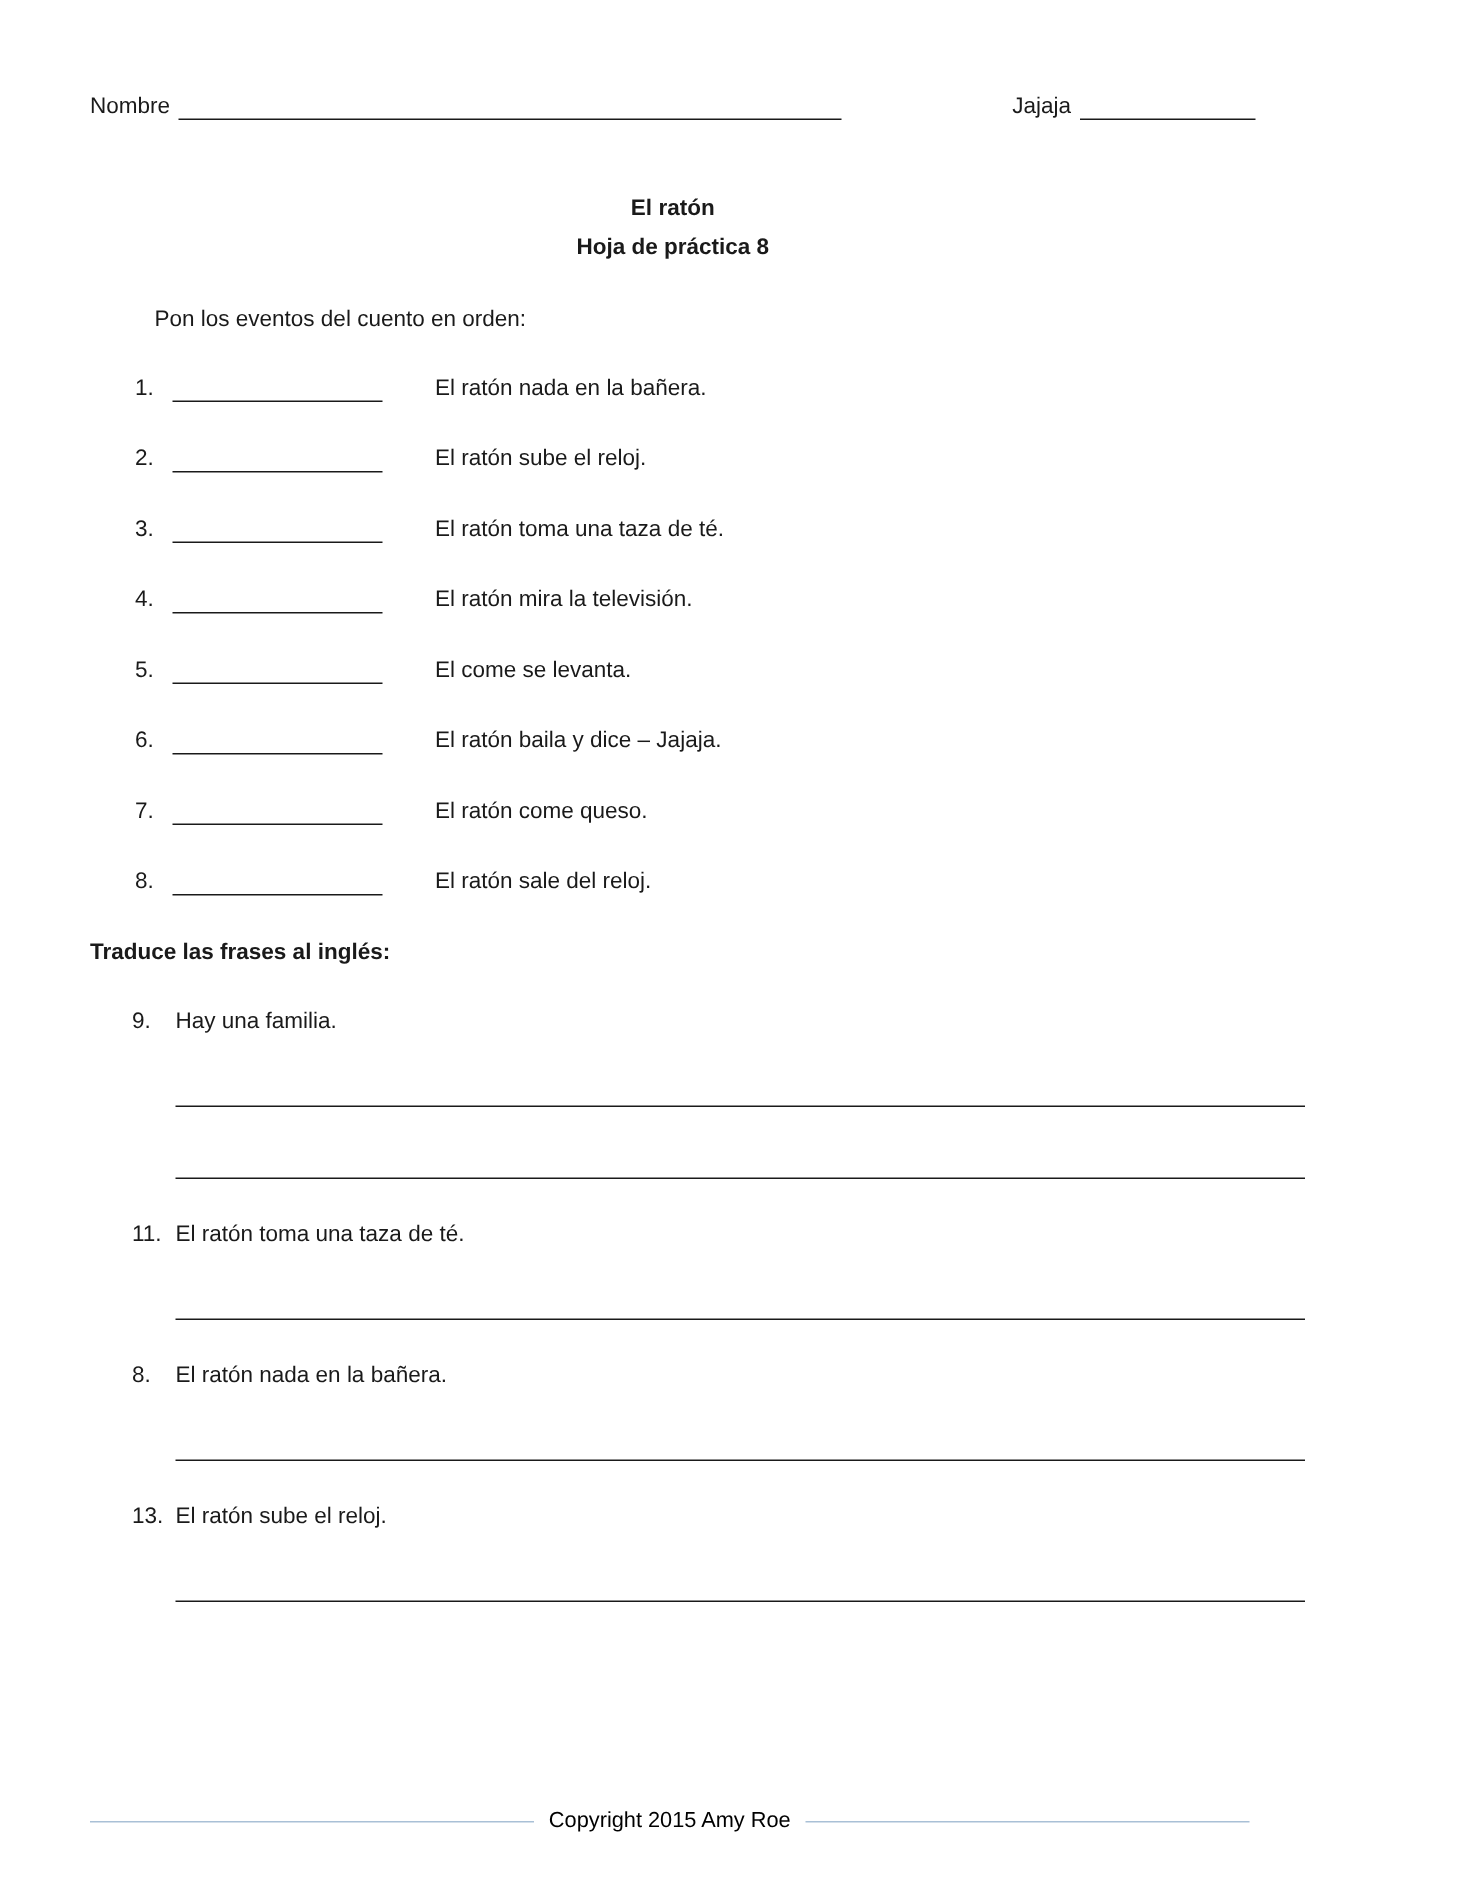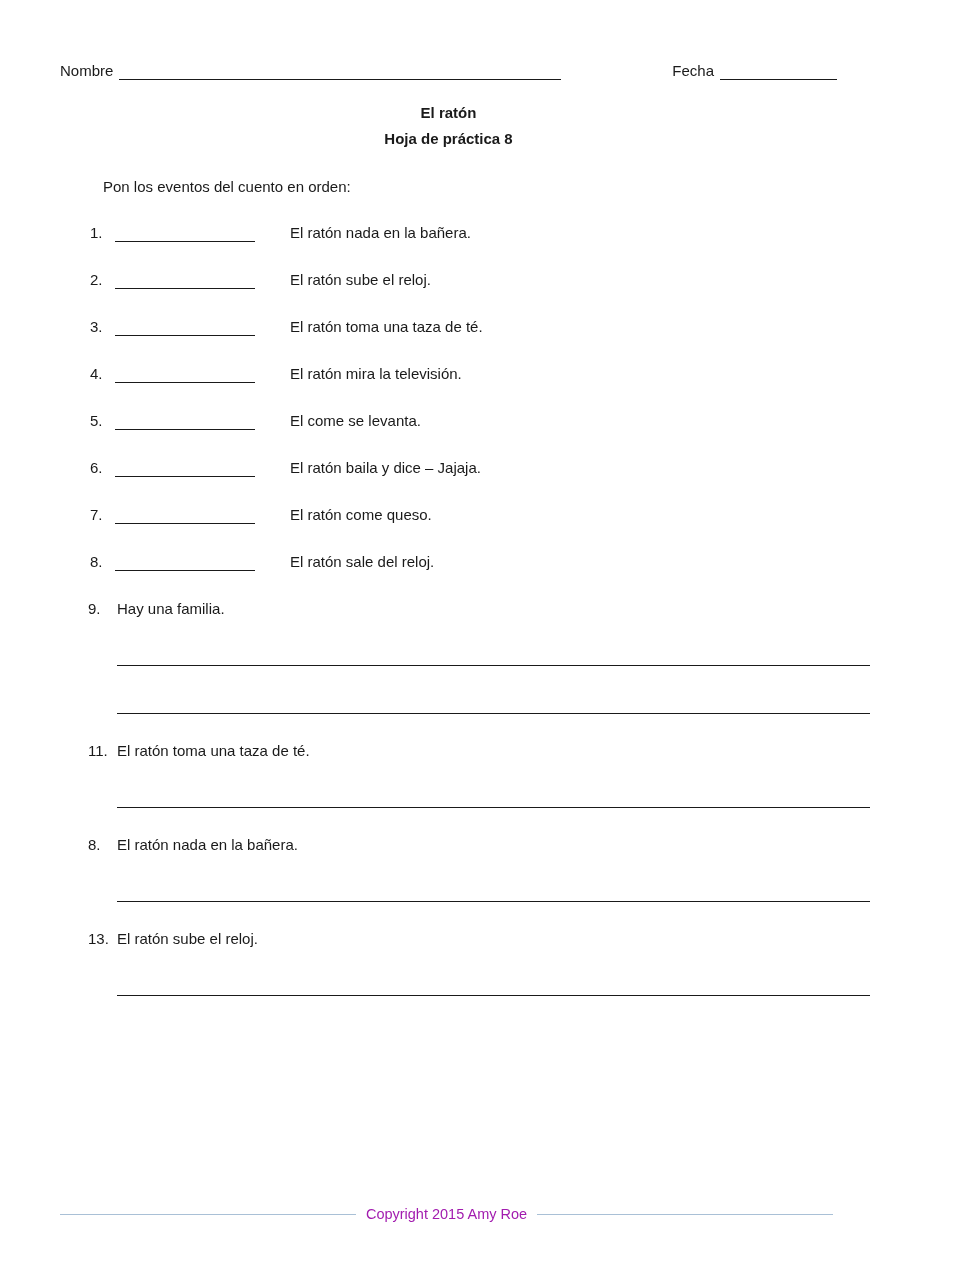--- a/index.html
+++ b/index.html
@@ -31,21 +31,21 @@
     display: inline-block;
     border-bottom: 1px solid #1a1a1a;
     height: 16px;
   }
   .name-blank { width: 442px; margin-left: 6px; }
   .date-blank { width: 117px; margin-left: 6px; }
   .header-spacer { flex: 1; }
 
   
   .title-block {
-    margin-top: 20px;
+    margin-top: 46px;
     text-align: center;
     font-weight: bold;
     line-height: 26px;
   }
 
   
   .instruction { margin-top: 26px; line-height: 18px; margin-left: 43px; }
   .order-list { margin-top: 28px; }
   .order-item {
     display: flex;
@@ -82,39 +82,39 @@
     top: 1206px;
     display: flex;
     align-items: center;
   }
   .footer-rule {
     flex: 1;
     height: 1px;
     background: #a9c0d6;
   }
   .footer-text {
-    color: #a21caf;
+    color: #000000;
     font-size: 14.5px;
     padding: 0 10px;
     line-height: 17px;
   }
 </style>
 </head>
 <body>
 
 <div class="page">
 
   <div class="header-row">
     <div class="field-group">
       <span class="field-label">Nombre</span>
       <span class="blank name-blank"></span>
     </div>
     <div class="header-spacer"></div>
     <div class="field-group">
-      <span class="field-label">Fecha</span>
+      <span class="field-label">Jajaja</span>
       <span class="blank date-blank"></span>
     </div>
   </div>
 
   <div class="title-block">
     <div>El ratón</div>
     <div>Hoja de práctica 8</div>
   </div>
 
   <div class="instruction">Pon los eventos del cuento en orden:</div>
@@ -155,20 +155,21 @@
       <span class="blank order-blank"></span>
       <span class="order-sentence">El ratón come queso.</span>
     </div>
     <div class="order-item">
       <span class="order-num">8.</span>
       <span class="blank order-blank"></span>
       <span class="order-sentence">El ratón sale del reloj.</span>
     </div>
   </div>
 
+  <div class="section-heading">Traduce las frases al inglés:</div>
 
   <div class="translate-list">
     <div class="translate-item">
       <div class="q-row">
         <span class="t-num">9.</span>
         <span class="q-text">Hay una familia.</span>
       </div>
       <div class="answer-line"></div>
     </div>
     <div class="translate-item">

